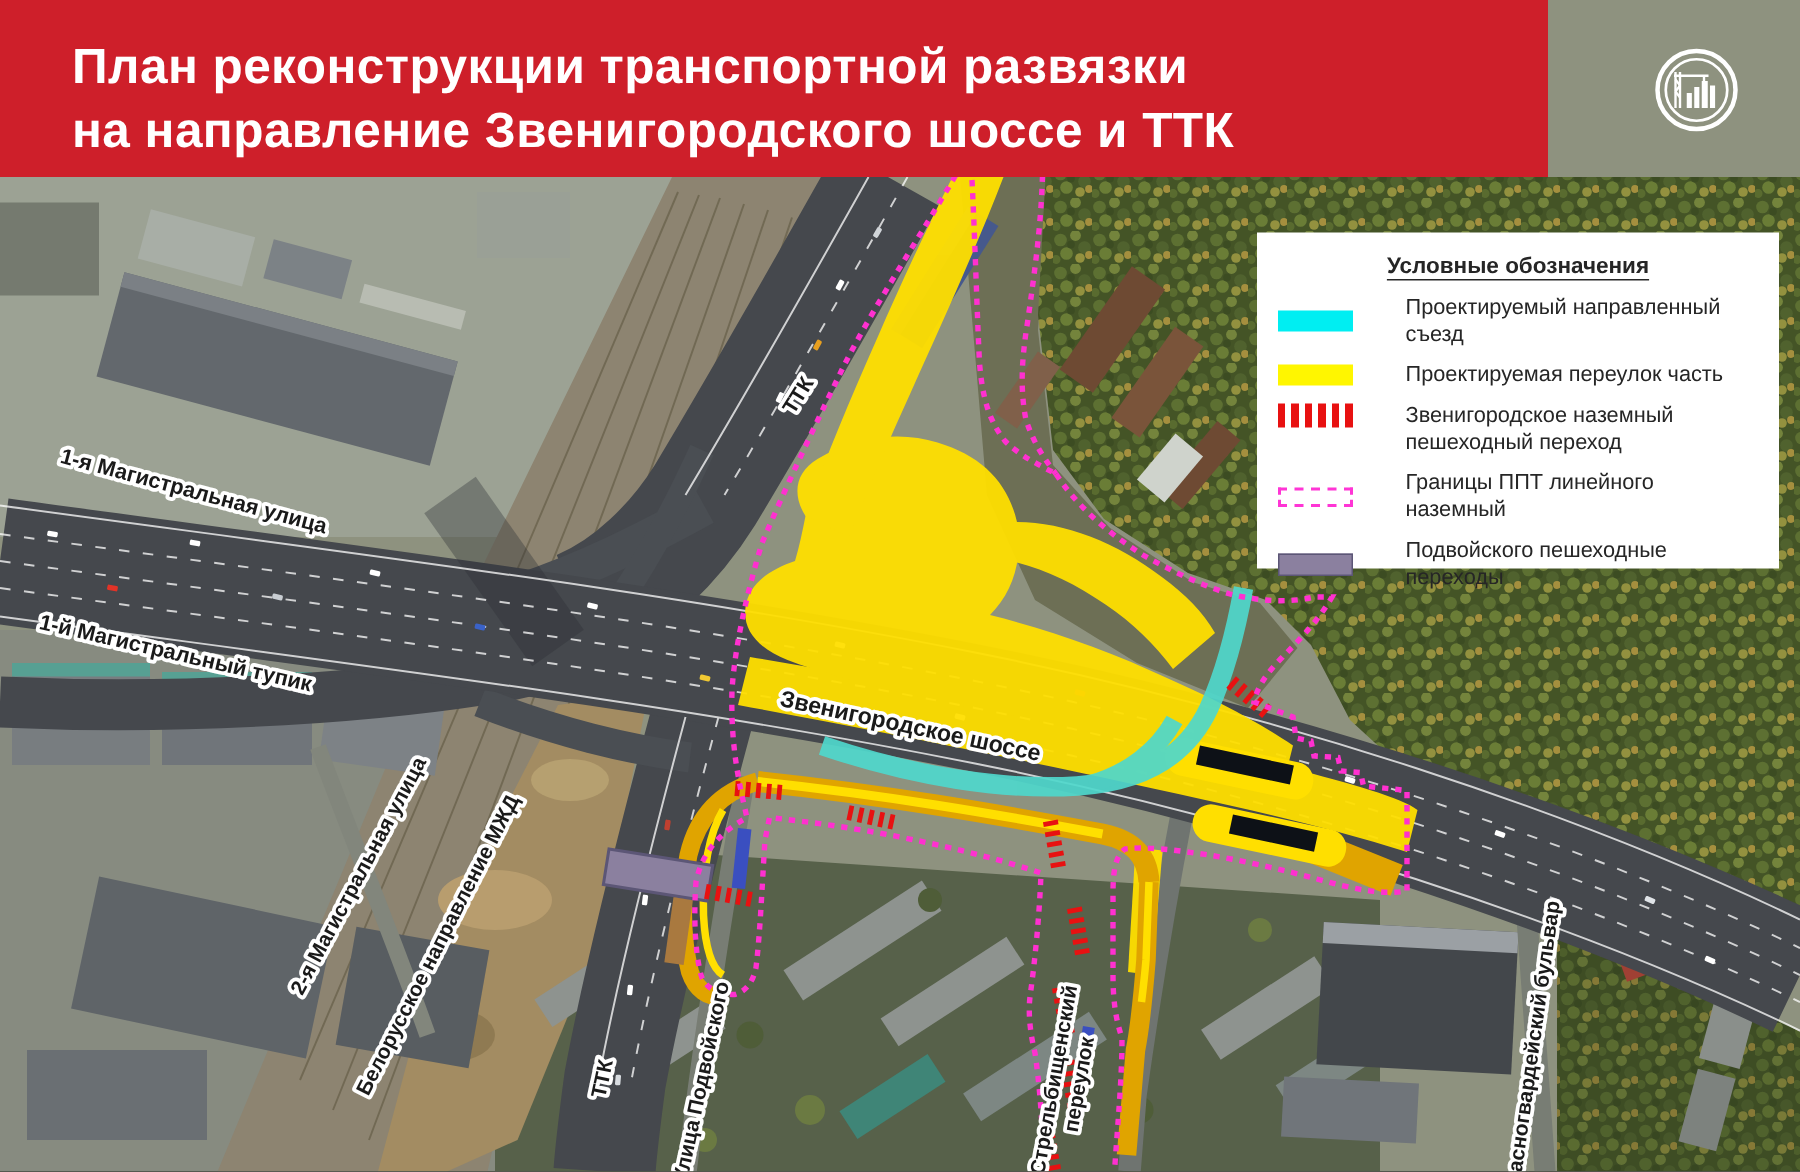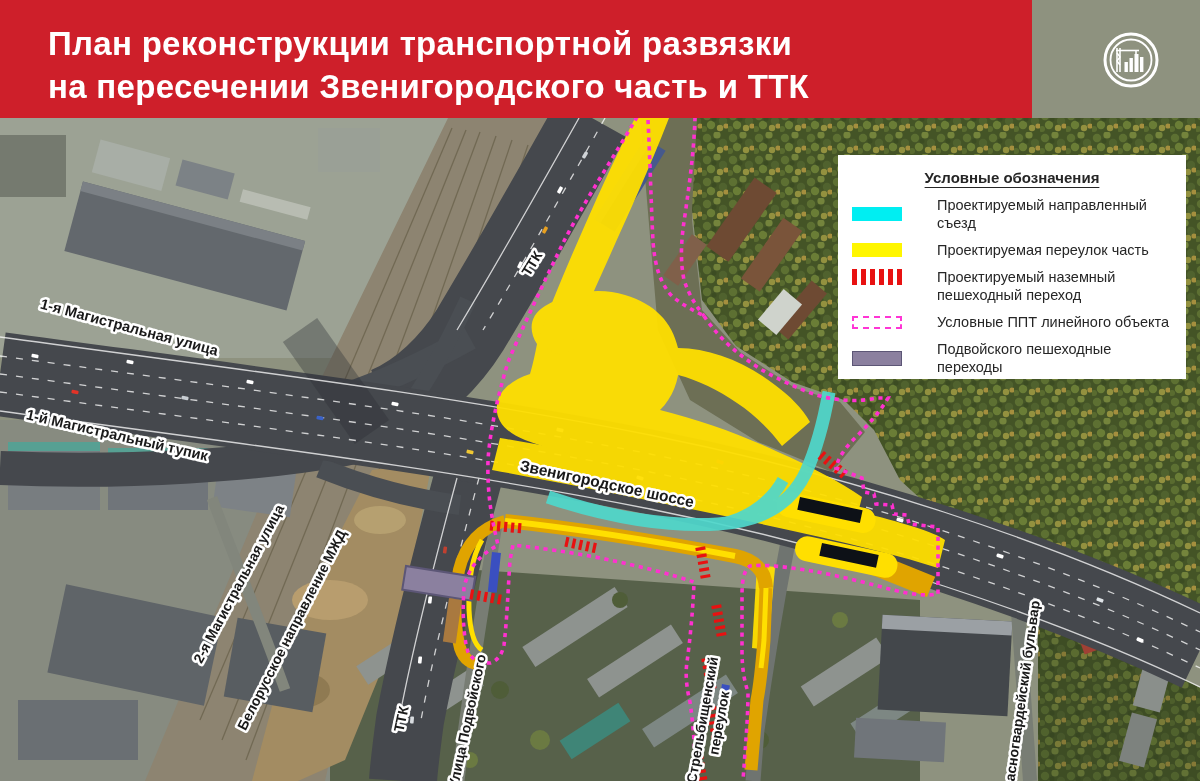--- a/index.html
+++ b/index.html
@@ -30,21 +30,21 @@
   .lg-label{font-size:14.5px;line-height:18px;margin-left:24px;}
 </style>
 </head>
 <body>
 
 <div class="poster">
 
   <div class="hdr">
     <div class="hdr-title">
       <div>План реконструкции транспортной развязки</div>
-      <div>на пересечении Звенигородского часть и ТТК</div>
+      <div>на направление Звенигородского шоссе и ТТК</div>
     </div>
     <svg class="hdr-logo" viewBox="0 0 58 58">
       <circle cx="29" cy="29" r="26" fill="none" stroke="#fff" stroke-width="3"></circle>
       <circle cx="29" cy="29" r="20.5" fill="none" stroke="#fff" stroke-width="1.8"></circle>
       <g stroke="#fff" stroke-width="1.6" fill="none">
         <line x1="14" y1="19.5" x2="37" y2="19.5"></line>
         <line x1="15" y1="17" x2="15" y2="41"></line>
         <line x1="18" y1="17" x2="18" y2="41"></line>
         <line x1="15" y1="22" x2="18" y2="26"></line>
         <line x1="18" y1="26" x2="15" y2="30"></line>
@@ -425,25 +425,25 @@
     <div class="lg-row">
       <span class="lg-sw cyan"></span>
       <span class="lg-label">Проектируемый направленный съезд</span>
     </div>
     <div class="lg-row">
       <span class="lg-sw yellow"></span>
       <span class="lg-label">Проектируемая переулок часть</span>
     </div>
     <div class="lg-row top">
       <span class="lg-sw redhatch"></span>
-      <span class="lg-label">Проектируемый наземный пешеходный переход</span>
+      <span class="lg-label">Звенигородское наземный пешеходный переход</span>
     </div>
     <div class="lg-row">
       <span class="lg-sw dashed"></span>
-      <span class="lg-label">Условные ППТ линейного объекта</span>
+      <span class="lg-label">Границы ППТ линейного наземный</span>
     </div>
     <div class="lg-row">
       <span class="lg-sw purple"></span>
       <span class="lg-label">Подвойского пешеходные переходы</span>
     </div>
   </div>
 
 </div>
 
 </body></html>

